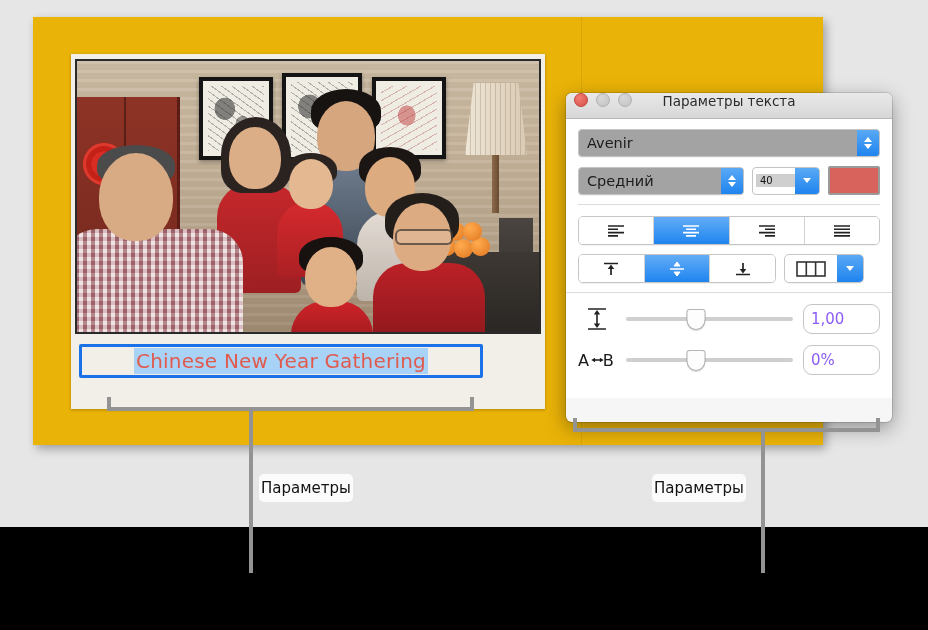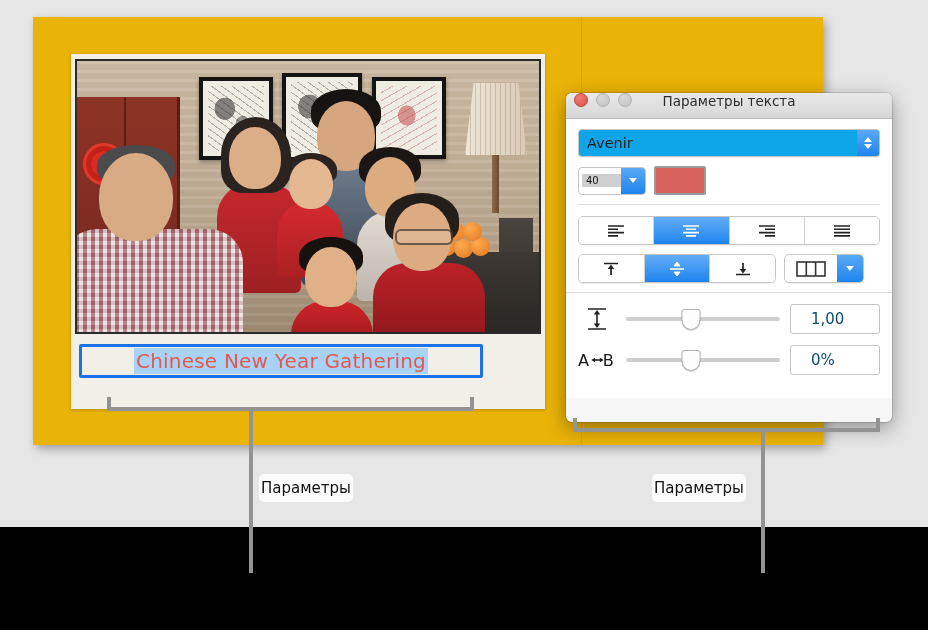--- a/index.html
+++ b/index.html
@@ -288,21 +288,21 @@
   .win-body {
     background: #ffffff;
     padding: 10px 12px 0 12px;
   }
 
   .row { display: flex; align-items: center; gap: 8px; margin-bottom: 9px; }
 
   .combo {
     flex: 1;
     height: 26px;
-    background: #0ea5e9;
+    background: #a3a3a3;
     border: 1px solid #c4c4c4;
     border-radius: 4px;
     display: flex;
     align-items: center;
     box-shadow: 0 1px 0 rgba(0,0,0,.05);
     overflow: hidden;
     gap: 42px;
   }
   .combo .val {
     flex: 1;
@@ -408,26 +408,26 @@
     width: 17px; height: 19px;
     background: #fdfdfd;
     border: 1px solid #b5b5b5;
     border-radius: 3px 3px 50% 50%;
     box-shadow: 0 1px 1px rgba(0,0,0,.18);
     transform: translateX(-50%);
   }
   .num-box {
     width: 68px; height: 28px;
     border: 1px solid #c4c4c4;
-    border-radius: 3px;
+    border-radius: 9px;
     background: #fff;
     display: flex; align-items: center;
-    padding-left: 20px;
+    padding-left: 7px;
     font-size: 15px;
-    color: #0c4a6e;
+    color: #8b5cf6;
     flex: none;
     font-family: "DejaVu Sans", sans-serif;
   }
 
   
   .callout-line { position: absolute; background: #939393; }
   .callout-label {
     position: absolute;
     background: #fbfbfb;
     border-radius: 5px;
@@ -539,20 +539,27 @@
         <div class="combo">
           <div class="val">Avenir</div>
           <div class="stepper">
             <div class="chev up"></div>
               <div class="chev dn"></div>
           </div>
         </div>
       </div>
 
       <div class="row">
+        <div class="combo">
+          <div class="val">Средний</div>
+          <div class="stepper">
+            <div class="chev up"></div>
+              <div class="chev dn"></div>
+          </div>
+        </div>
         <div class="size-box">
           <div class="size-val">40</div>
           <div class="size-drop">
             <div class="chev dn"></div>
           </div>
         </div>
         <div class="swatch"></div>
       </div>
 
       <div class="divider"></div>

